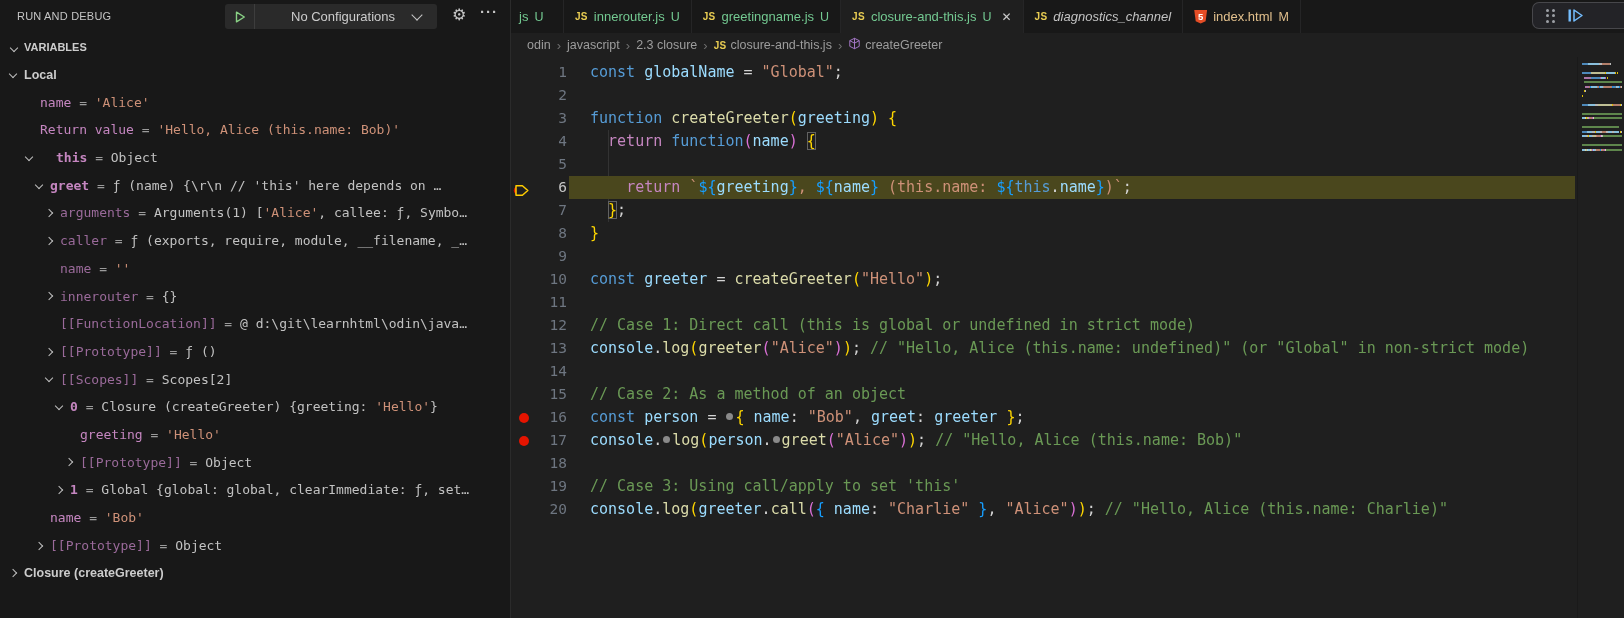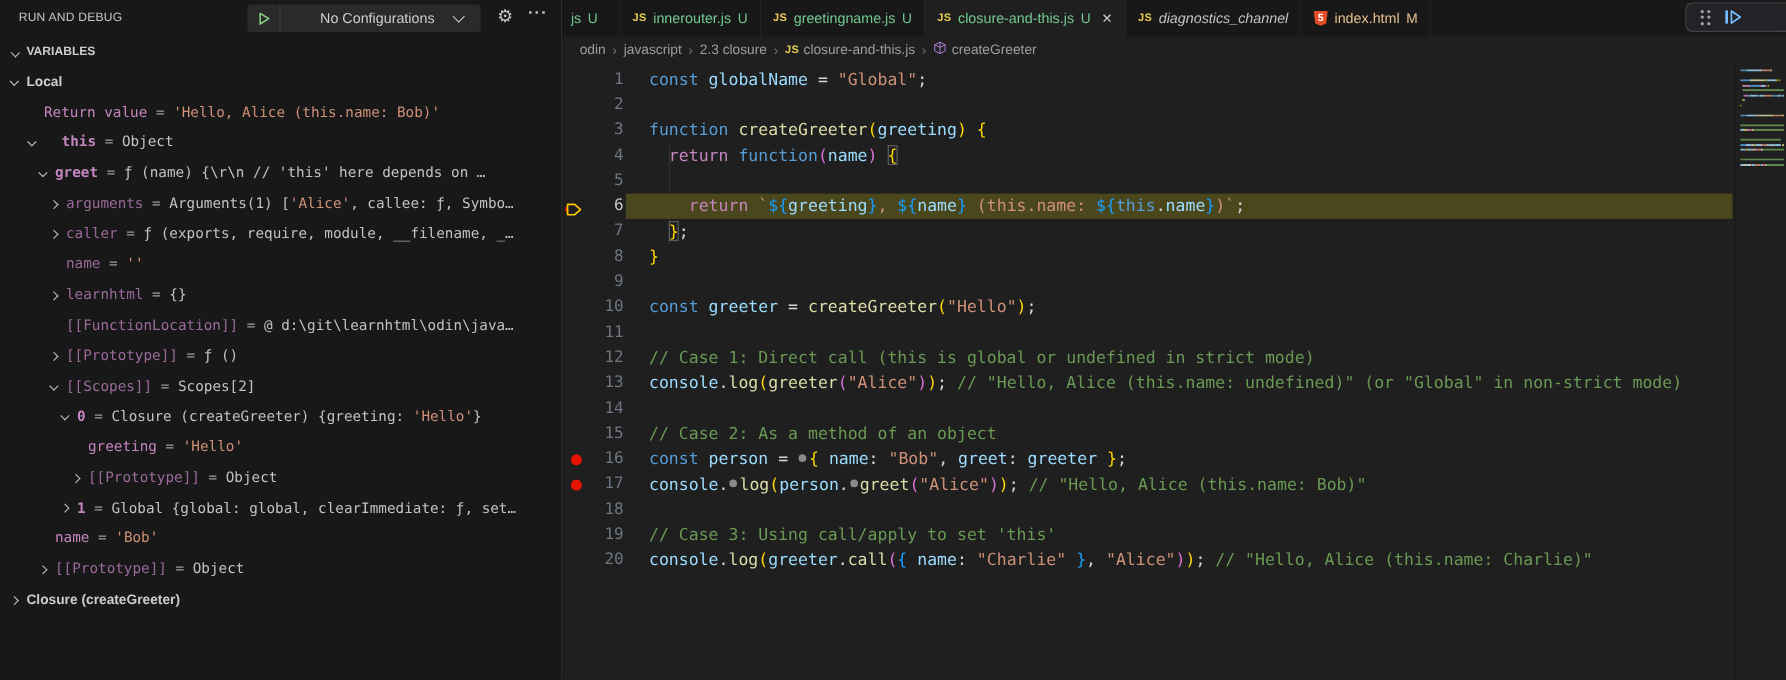--- a/index.html
+++ b/index.html
@@ -100,37 +100,38 @@
     <div class="sect-hdr">
       <span class="chv down" style="left:6px">
           <i></i>
         </span>
       <span class="lbl">VARIABLES</span>
     </div>
     <div id="vars">
         <div class="vrow" style="padding-left: 24px;"><span class="chv down" style="left: 5px;">
             <i></i>
           </span><span class="sect">Local</span></div>
+        <div class="vrow bright" style="padding-left: 40px;"><span class="vname">name</span><span class="veq"> = </span><span class="vs">'Alice'</span></div>
         <div class="vrow bright" style="padding-left: 40px;"><span class="vname">Return value</span><span class="veq"> = </span><span class="vs">'Hello, Alice (this.name: Bob)'</span></div>
         <div class="vrow bold" style="padding-left: 56px;"><span class="chv down" style="left: 21px;">
             <i></i>
           </span><span class="vname">this</span><span class="veq"> = </span><span class="vp">Object</span></div>
         <div class="vrow bold" style="padding-left: 50px;"><span class="chv down" style="left: 31px;">
             <i></i>
           </span><span class="vname">greet</span><span class="veq"> = </span><span class="vp">ƒ (name) {\r\n    // 'this' here depends on …</span></div>
         <div class="vrow dim" style="padding-left: 60px;"><span class="chv right" style="left: 41px;">
             <i></i>
           </span><span class="vname">arguments</span><span class="veq"> = </span><span class="vp">Arguments(1) [</span><span class="vs">'Alice'</span><span class="vp">, callee: ƒ, Symbo…</span></div>
         <div class="vrow dim" style="padding-left: 60px;"><span class="chv right" style="left: 41px;">
             <i></i>
           </span><span class="vname">caller</span><span class="veq"> = </span><span class="vp">ƒ (exports, require, module, __filename, _…</span></div>
         <div class="vrow dim" style="padding-left: 60px;"><span class="vname">name</span><span class="veq"> = </span><span class="vs">''</span></div>
         <div class="vrow dim" style="padding-left: 60px;"><span class="chv right" style="left: 41px;">
             <i></i>
-          </span><span class="vname">learnhtml</span><span class="veq"> = </span><span class="vp">{}</span></div>
+          </span><span class="vname">innerouter</span><span class="veq"> = </span><span class="vp">{}</span></div>
         <div class="vrow dim" style="padding-left: 60px;"><span class="vname">[[FunctionLocation]]</span><span class="veq"> = </span><span class="vp">@ d:\git\learnhtml\odin\java…</span></div>
         <div class="vrow dim" style="padding-left: 60px;"><span class="chv right" style="left: 41px;">
             <i></i>
           </span><span class="vname">[[Prototype]]</span><span class="veq"> = </span><span class="vp">ƒ ()</span></div>
         <div class="vrow dim" style="padding-left: 60px;"><span class="chv down" style="left: 41px;">
             <i></i>
           </span><span class="vname">[[Scopes]]</span><span class="veq"> = </span><span class="vp">Scopes[2]</span></div>
         <div class="vrow bold" style="padding-left: 70px;"><span class="chv down" style="left: 51px;">
             <i></i>
           </span><span class="vname">0</span><span class="veq"> = </span><span class="vp">Closure (createGreeter) {greeting: </span><span class="vs">'Hello'</span><span class="vp">}</span></div>

